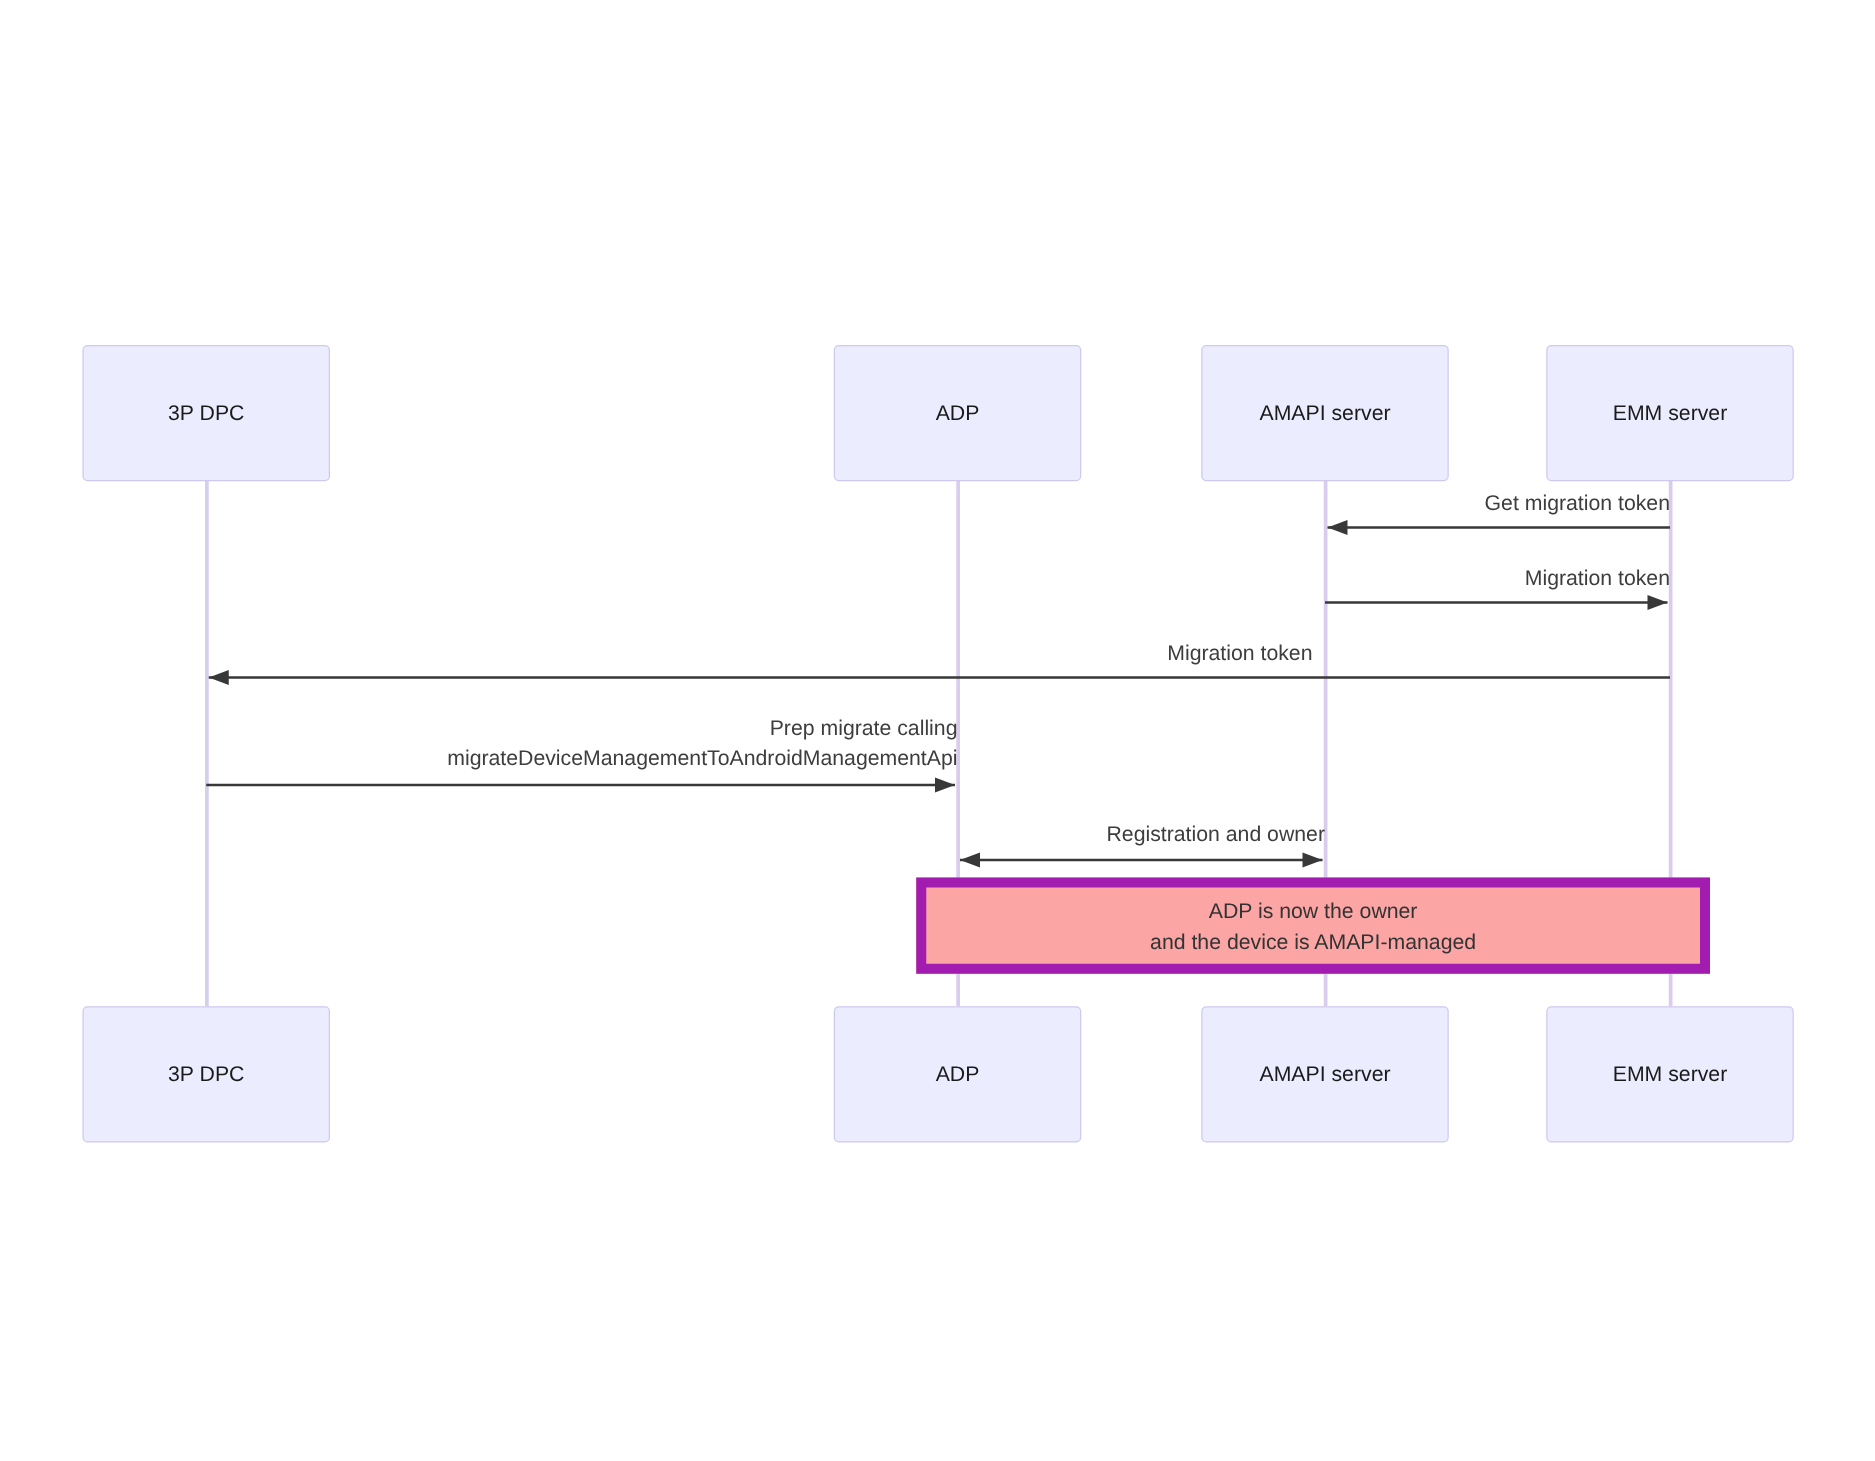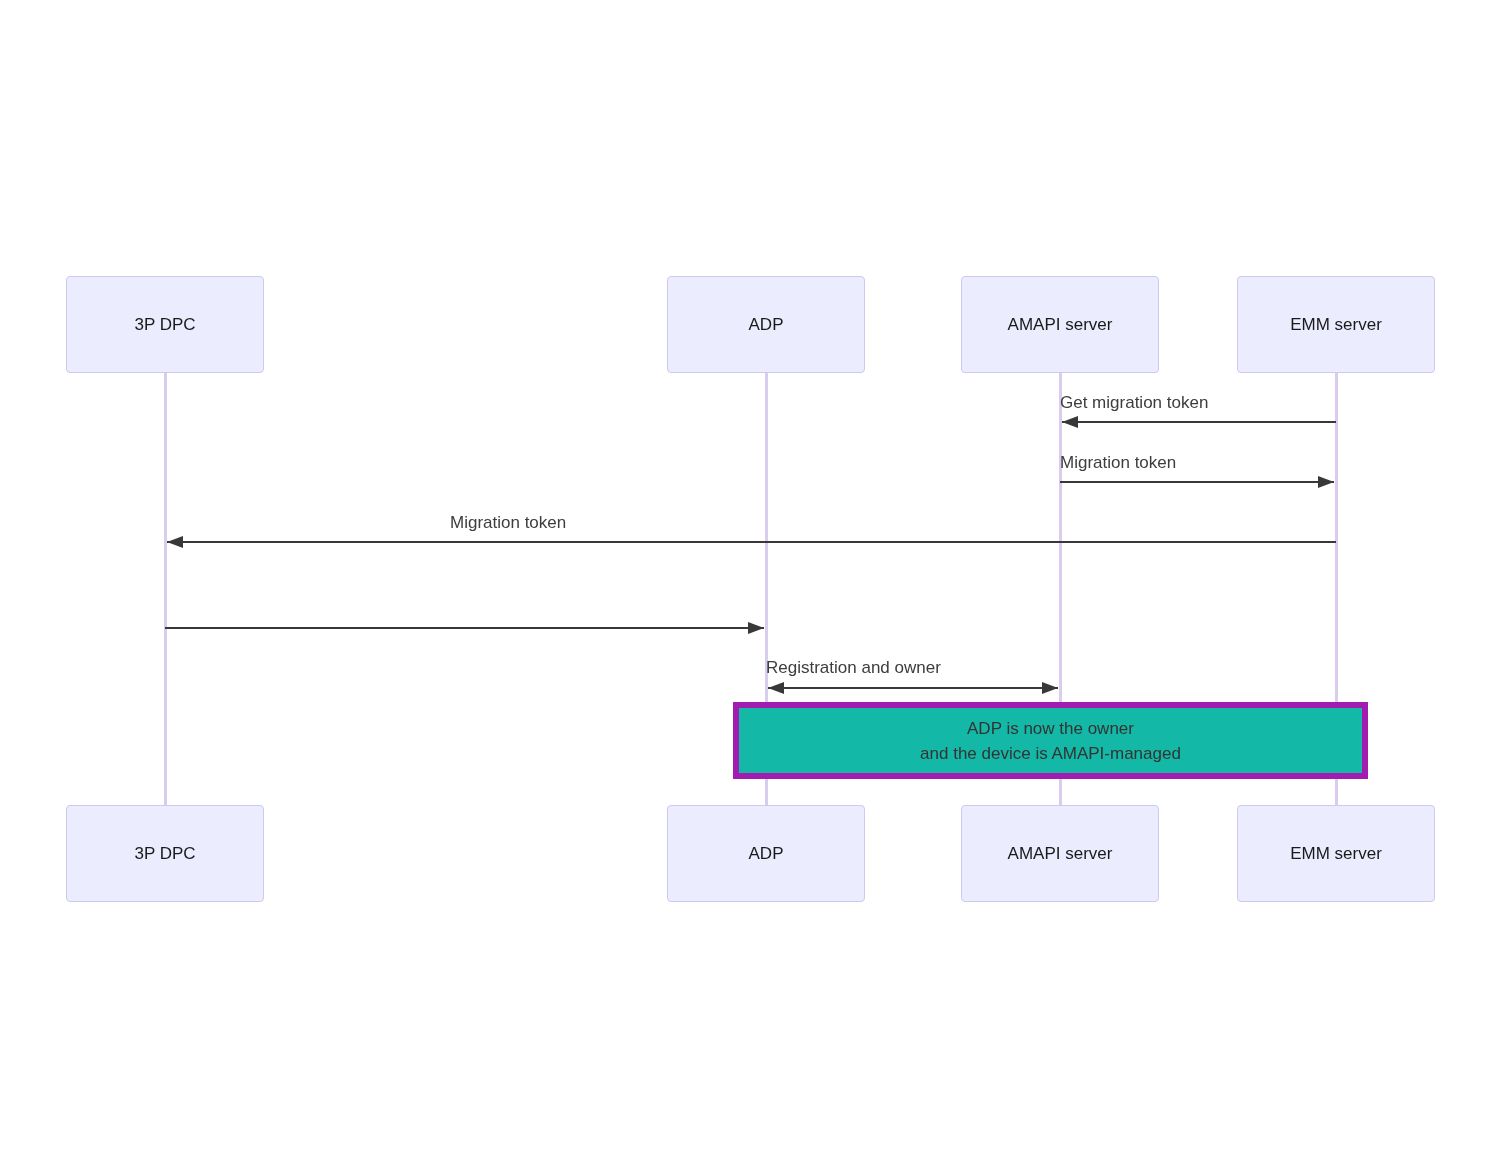--- a/index.html
+++ b/index.html
@@ -8,21 +8,21 @@
     width: 1500px;
     height: 1169px;
     background: #ffffff;
     font-family: "Liberation Sans", sans-serif;
     overflow: hidden;
   }
   
   .actor {
     position: absolute;
     width: 198px;
-    height: 97px;
+    height: 109px;
     background: #ECECFF;
     border: 1.5px solid #cfc8ef;
     border-radius: 4px;
     box-sizing: border-box;
     display: flex;
     align-items: center;
     justify-content: center;
     font-size: 17px;
     color: #1a1a1a;
     z-index: 3;
@@ -51,36 +51,36 @@
     height: 0;
     border-top: 6px solid transparent;
     border-bottom: 6px solid transparent;
     z-index: 1;
   }
   .head-left  { border-right: 16px solid #383838; }
   .head-right { border-left: 16px solid #383838; }
   
   .msg-label {
     position: absolute;
-    text-align: left;
+    text-align: right;
     font-size: 17px;
     line-height: 24px;
     color: #3d3d3d;
     white-space: pre-line;
     z-index: 1;
   }
   
   .note {
     position: absolute;
     left: 733px;
     top: 702px;
     width: 635px;
     height: 77px;
-    background: #14b8a6;
-    border: 6px solid #a21caf;
+    background: #fca5a5;
+    border: 8px solid #a21caf;
     box-sizing: border-box;
     display: flex;
     align-items: center;
     justify-content: center;
     text-align: center;
     font-size: 17px;
     line-height: 25px;
     color: #333333;
     white-space: pre-line;
     z-index: 2;
@@ -101,20 +101,22 @@
   <div class="head head-left" style="left:1062px; top:416px"></div>
 
   <div class="msg-label" style="left:1060px; top:451px; width:276px">Migration token</div>
   <div class="msg-line" style="left:1060px; top:481px; width:274px"></div>
   <div class="head head-right" style="left:1318px; top:476px"></div>
 
   <div class="msg-label" style="left:450px; top:511px; width:600px">Migration token</div>
   <div class="msg-line" style="left:167px; top:541px; width:1169px"></div>
   <div class="head head-left" style="left:167px; top:536px"></div>
 
+  <div class="msg-label" style="left:165px; top:571px; width:601px">Prep migrate calling
+migrateDeviceManagementToAndroidManagementApi</div>
   <div class="msg-line" style="left:165px; top:627px; width:599px"></div>
   <div class="head head-right" style="left:748px; top:622px"></div>
 
   <div class="msg-label" style="left:766px; top:656px; width:294px">Registration and owner</div>
   <div class="msg-line" style="left:768px; top:687px; width:290px"></div>
   <div class="head head-left" style="left:768px; top:682px"></div>
   <div class="head head-right" style="left:1042px; top:682px"></div>
 
   <div class="note">ADP is now the owner
 and the device is AMAPI-managed</div>

